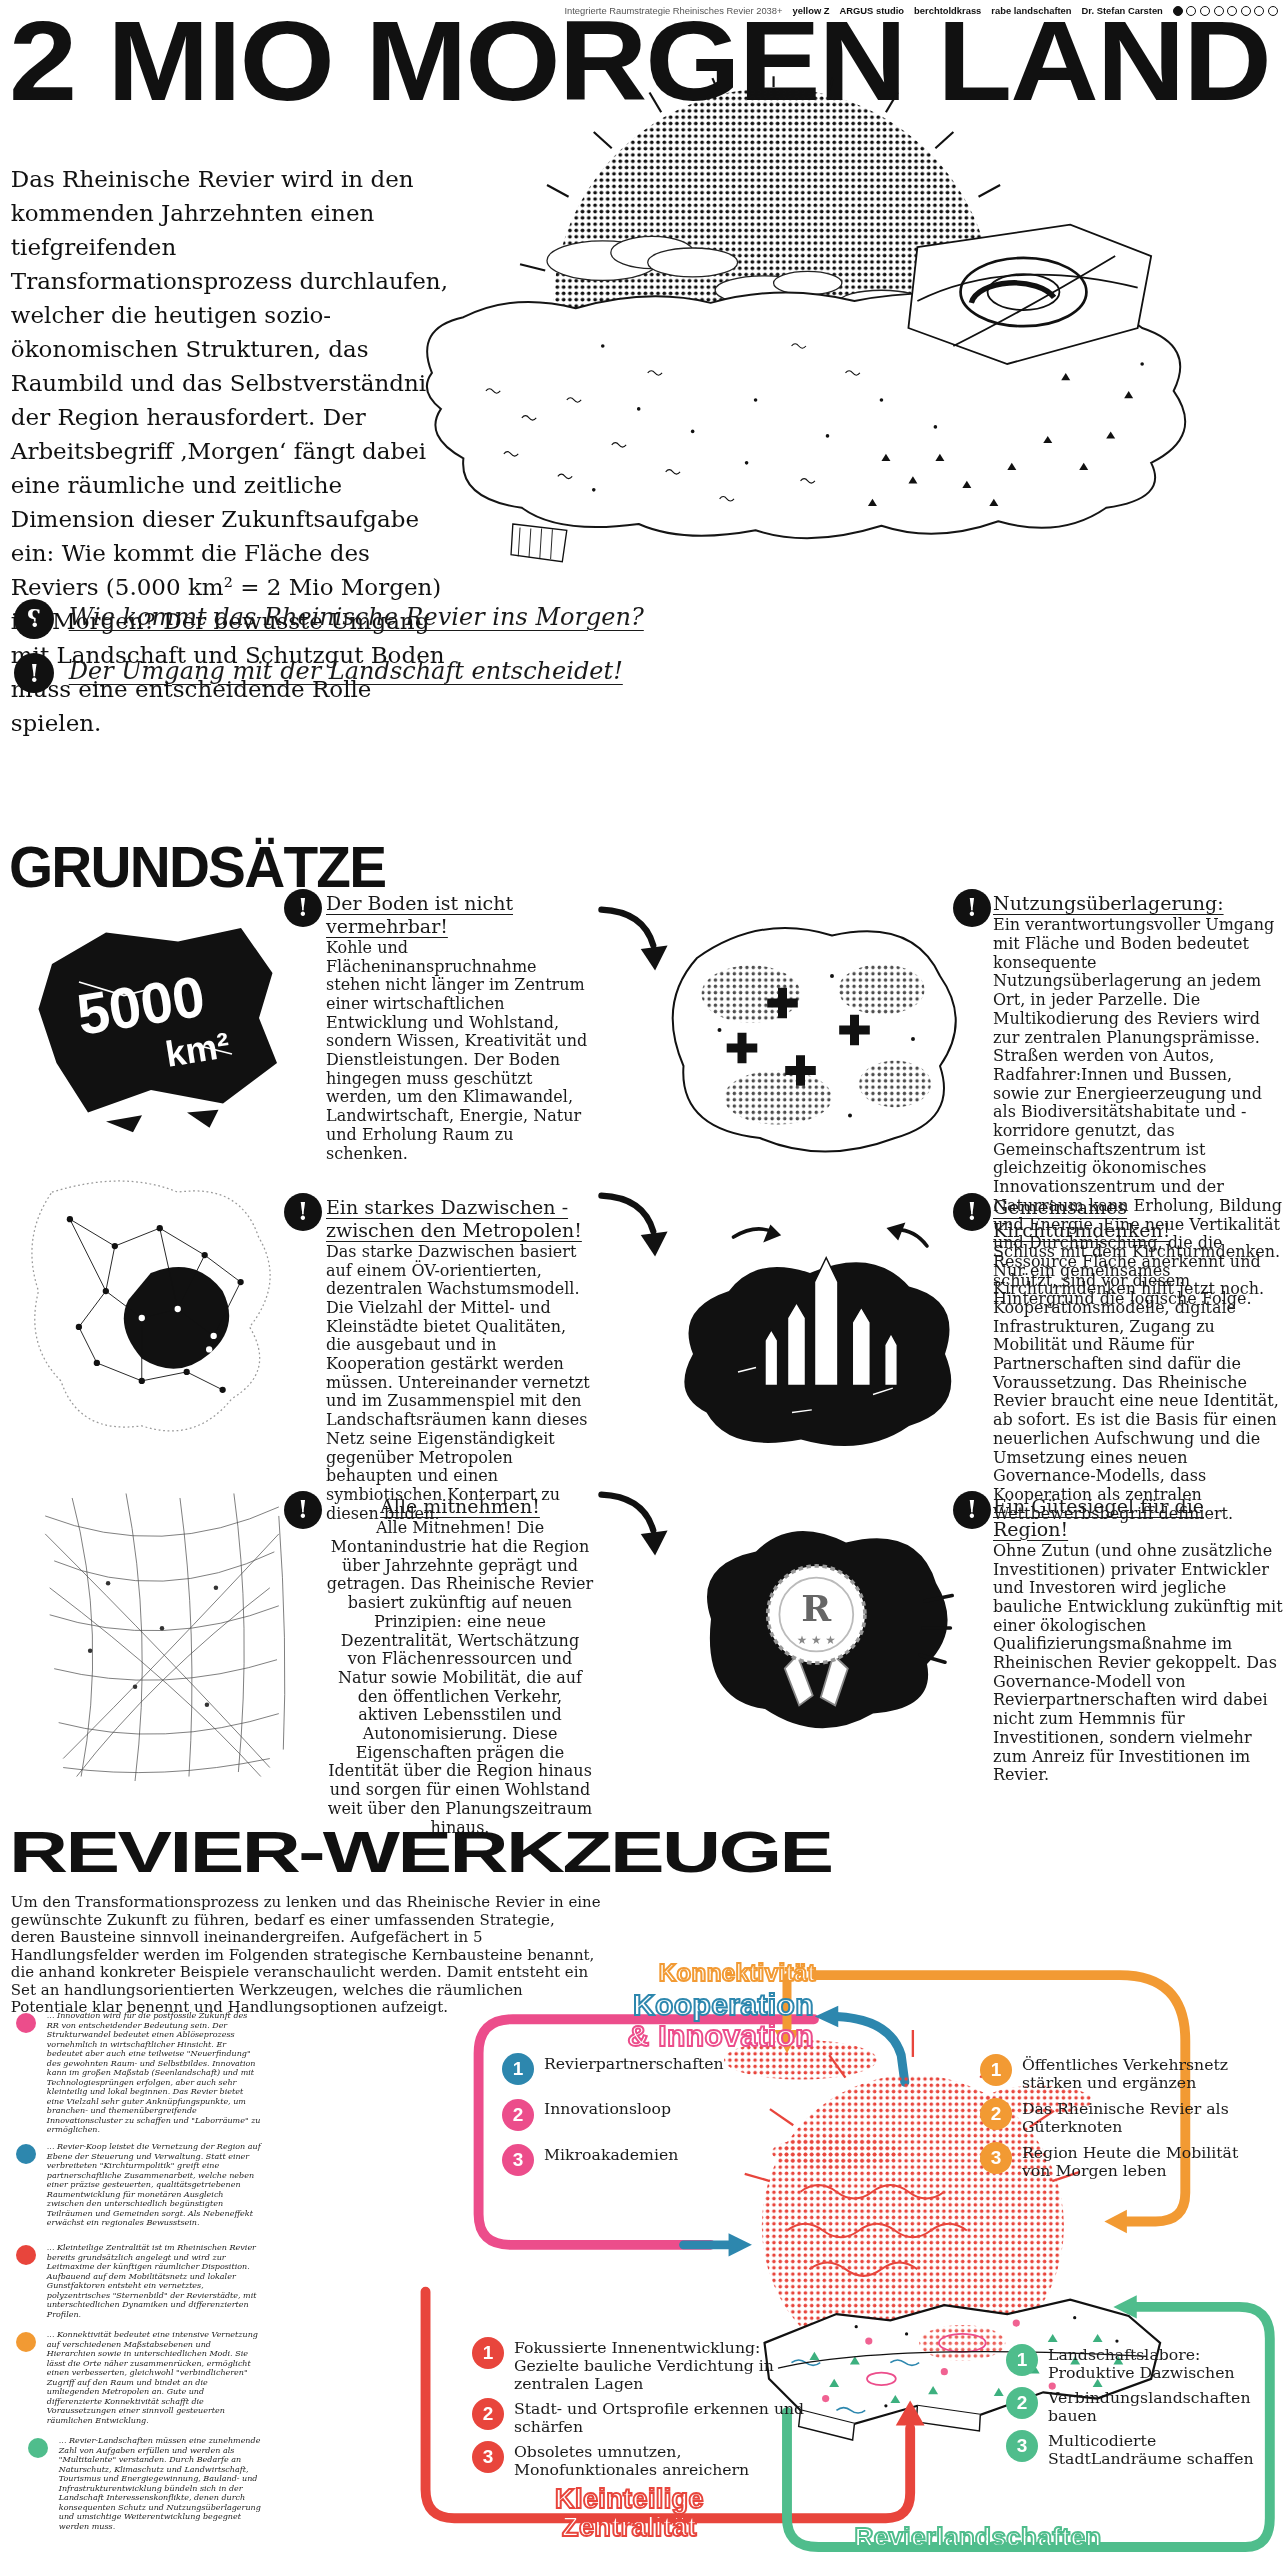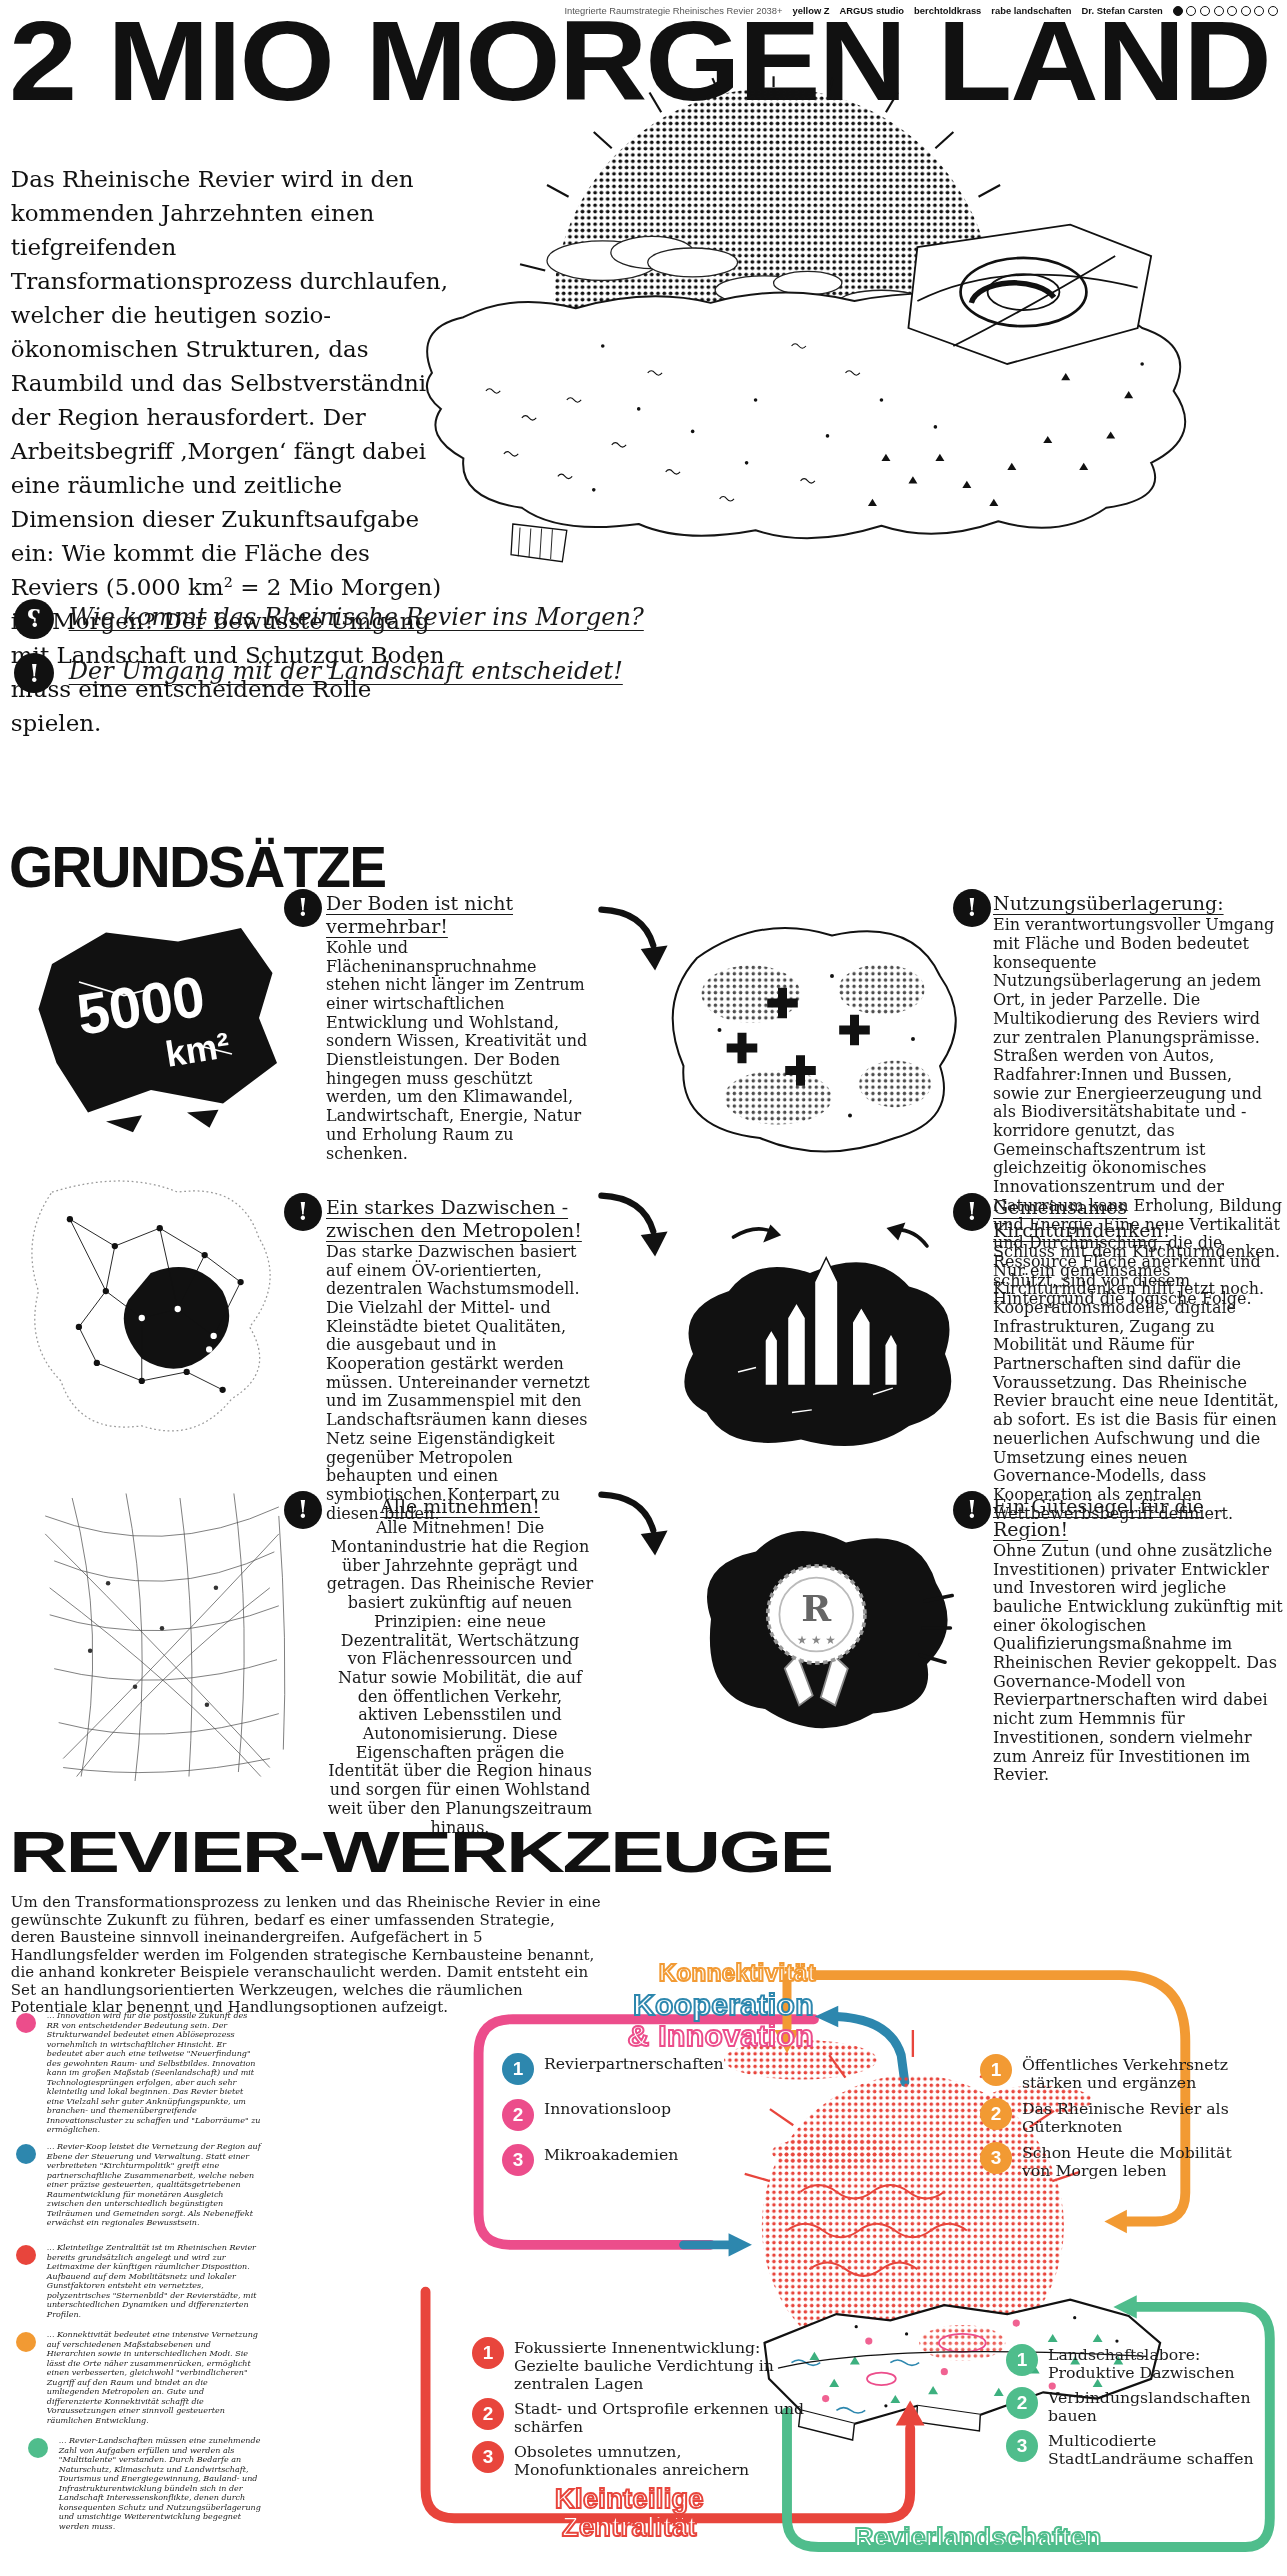--- a/index.html
+++ b/index.html
@@ -519,21 +519,21 @@
     <div class="drow">
       <span class="ncirc c-orange">1</span>
       <span class="nlabel" style="width:225px;">Öffentliches Verkehrsnetz stärken und ergänzen</span>
     </div>
     <div class="drow">
       <span class="ncirc c-orange">2</span>
       <span class="nlabel" style="width:225px;">Das Rheinische Revier als Güterknoten</span>
     </div>
     <div class="drow">
       <span class="ncirc c-orange">3</span>
-      <span class="nlabel" style="width:225px;">Schon Heute die Mobilität von Morgen leben</span>
+      <span class="nlabel" style="width:225px;">Region Heute die Mobilität von Morgen leben</span>
     </div>
   </div>
 
   <div class="dlist" style="left:472px;top:2337px;gap:5.4px;">
     <div class="drow">
       <span class="ncirc c-red">1</span>
       <span class="nlabel" style="width:297px;">Fokussierte Innenentwicklung: Gezielte bauliche Verdichtung in zentralen Lagen</span>
     </div>
     <div class="drow">
       <span class="ncirc c-red">2</span>

